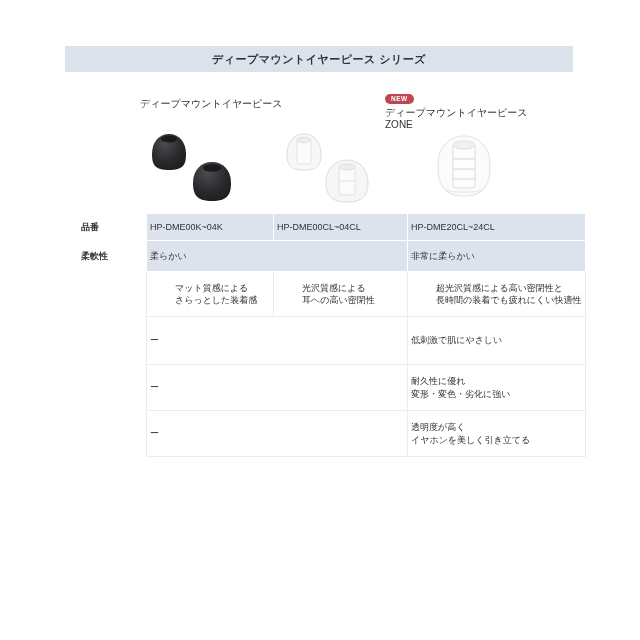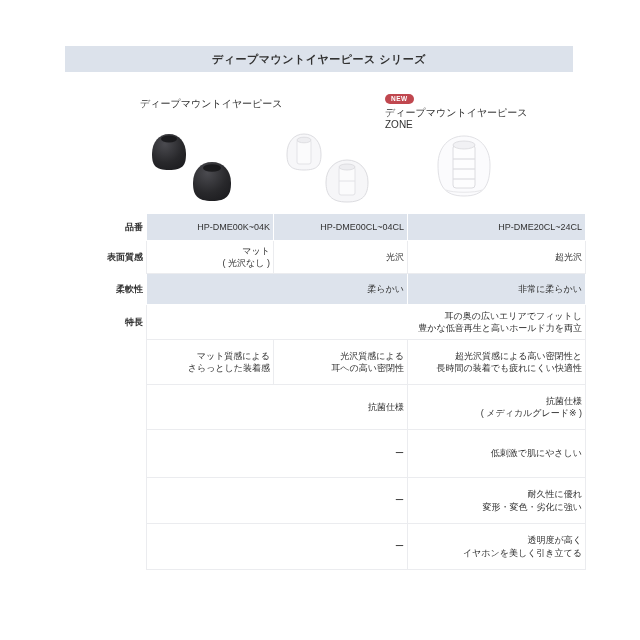--- a/index.html
+++ b/index.html
@@ -36,21 +36,21 @@
   .img-black{left:148px;top:88px;}
   .img-clear{left:281px;top:86px;}
   .img-zone{left:432px;top:92px;}
 
   table.spec{
     position:absolute;left:78px;top:174px;
     border-collapse:separate;border-spacing:0;
     table-layout:fixed;width:480px;
     font-size:9px;line-height:1.35;
   }
-  table.spec td{padding:1px 3px;text-align:right;vertical-align:middle;white-space:pre-line;}
+  table.spec td{padding:1px 3px;text-align:left;vertical-align:middle;white-space:pre-line;}
   td.lbl{width:62px;font-weight:600;background:transparent;font-size:9px;}
   td.cell{background:#fff;border-right:1px solid var(--line);border-bottom:1px solid var(--line);}
   td.cell.first{border-left:1px solid var(--line);}
   tr.shaded td.cell{background:var(--shaded-bg);border-color:#ffffff;}
   td.c1{width:120px;} td.c2{width:127px;} td.c3{width:171px;}
   tr.r1 td{height:24px;} tr.r2 td{height:30px;} tr.r3 td{height:34px;}
   tr.r4 td{height:30px;} tr.r5 td{height:28px;} tr.r6 td{height:32px;}
   tr.r7 td{height:34px;} tr.r8 td{height:42px;padding-left:28px;} tr.r9 td{height:42px;}
   tr.r10 td{height:45px;} tr.r11 td{height:43px;} tr.r12 td{height:43px;}
 
@@ -109,51 +109,33 @@
   </svg>
 
   <table class="spec">
     <tbody>
         <tr class="r1 shaded">
       <td class="lbl">品番</td>
       <td class="cell first c1">HP-DME00K~04K</td>
       <td class="cell c2">HP-DME00CL~04CL</td>
       <td class="cell c3">HP-DME20CL~24CL</td>
     </tr>
-    <tr class="r4">
-      <td class="lbl">表面質感</td>
-      <td class="cell first c1">マット
-( 光沢なし )</td>
-      <td class="cell c2">光沢</td>
-      <td class="cell c3">超光沢</td>
-    </tr>
     <tr class="r5 shaded">
       <td class="lbl">柔軟性</td>
       <td class="cell first" colspan="2">柔らかい</td>
       <td class="cell c3">非常に柔らかい</td>
-    </tr>
-    <tr class="r6">
-      <td class="lbl">特長</td>
-      <td class="cell first" colspan="3">耳の奥の広いエリアでフィットし
-豊かな低音再生と高いホールド力を両立</td>
     </tr>
     <tr class="r8">
       <td class="lbl"></td>
       <td class="cell first c1">マット質感による
 さらっとした装着感</td>
       <td class="cell c2">光沢質感による
 耳への高い密閉性</td>
       <td class="cell c3">超光沢質感による高い密閉性と
 長時間の装着でも疲れにくい快適性</td>
-    </tr>
-    <tr class="r9">
-      <td class="lbl"></td>
-      <td class="cell first" colspan="2">抗菌仕様</td>
-      <td class="cell c3">抗菌仕様
-( メディカルグレード※ )</td>
     </tr>
     <tr class="r10">
       <td class="lbl"></td>
       <td class="cell first" colspan="2">ー</td>
       <td class="cell c3">低刺激で肌にやさしい</td>
     </tr>
     <tr class="r11">
       <td class="lbl"></td>
       <td class="cell first" colspan="2">ー</td>
       <td class="cell c3">耐久性に優れ

